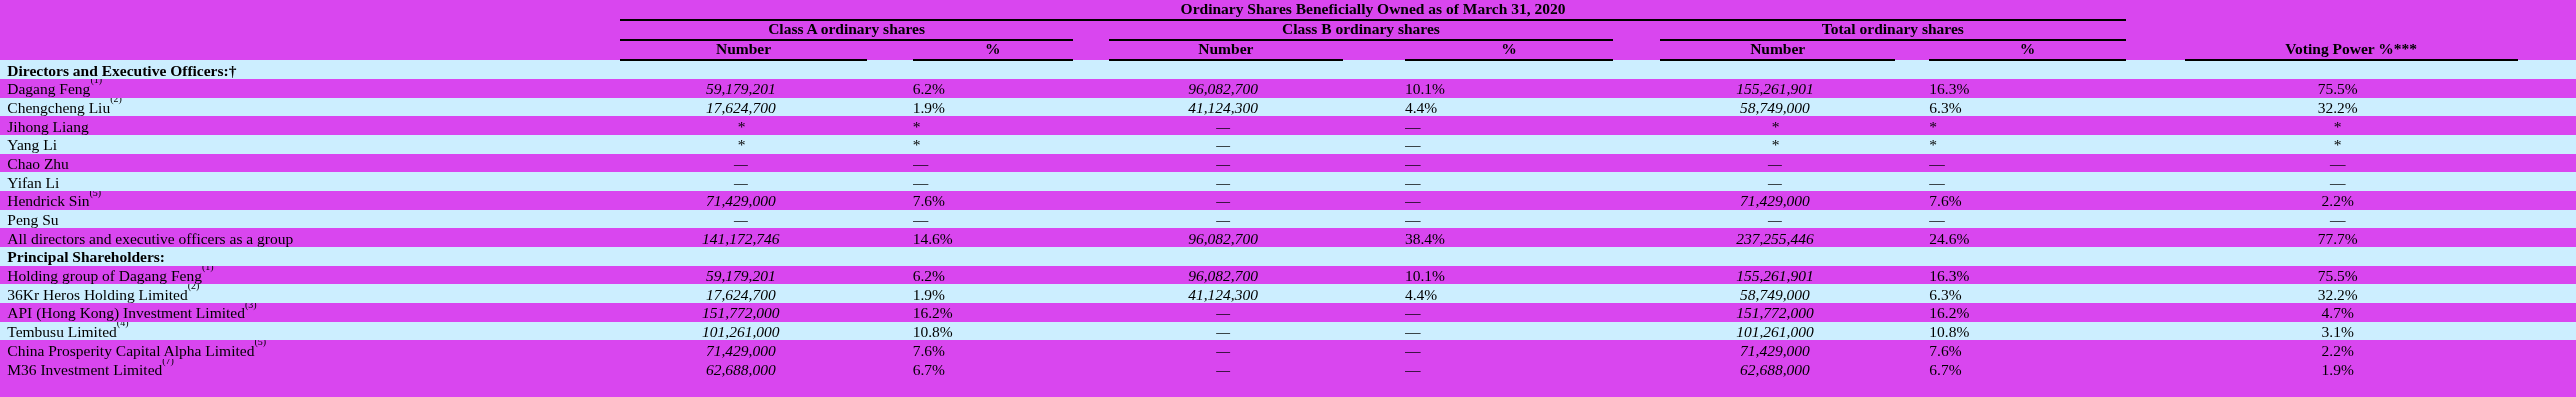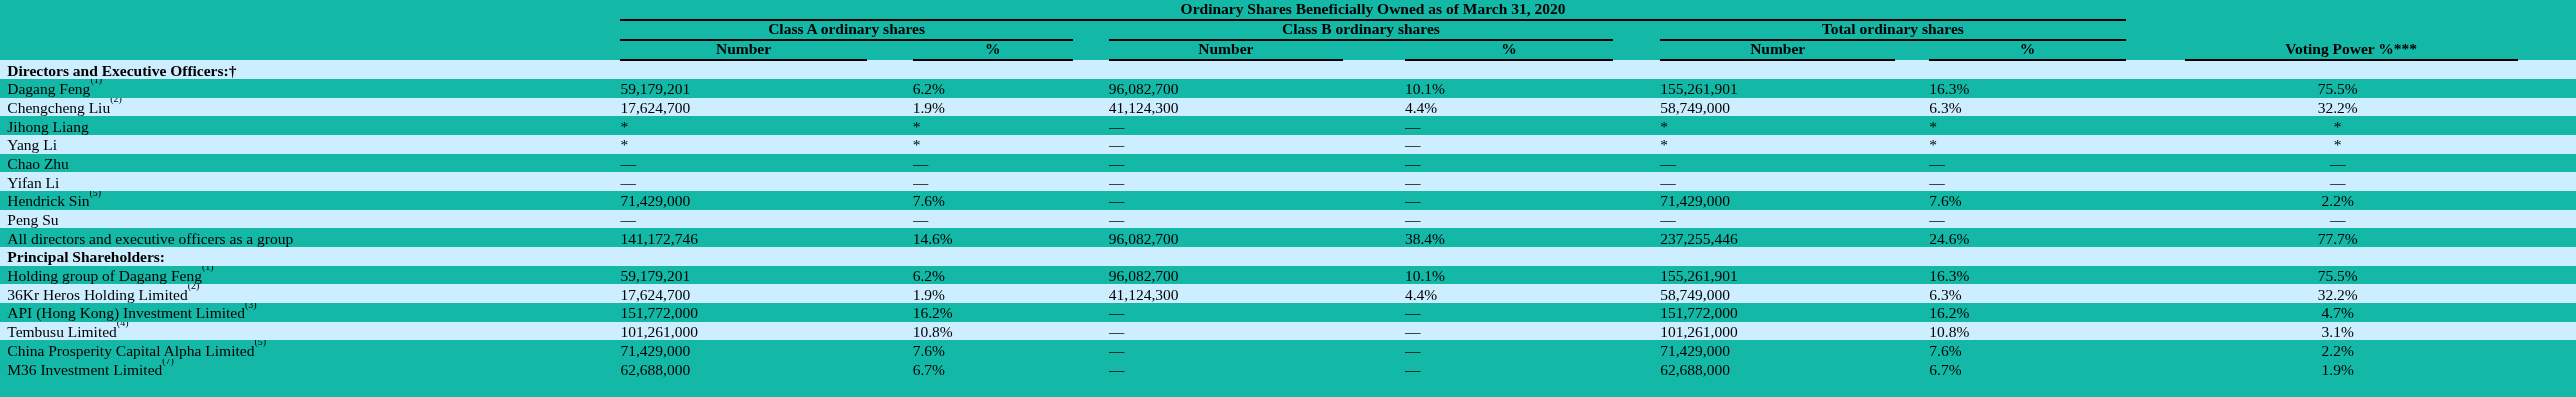--- a/index.html
+++ b/index.html
@@ -4,21 +4,21 @@
 <style>
   html, body {
     margin: 0;
     padding: 0;
     background: #ffffff;
   }
   #page {
     width: 2576px;
     height: 398px;
     overflow: hidden;
-    background: #14b8a6;
+    background: #d946ef;
     font-family: "Liberation Serif", "DejaVu Serif", serif;
     color: #000000;
   }
   table.ownership {
     border-collapse: collapse;
     table-layout: fixed;
     width: 2576px;
   }
   td {
     overflow: hidden;
@@ -34,21 +34,21 @@
     padding-bottom: 1.8px;
   }
   tr.header-row { height: 20px; }
   td.rule { border-bottom: 2.7px solid #000000; }
   tr.data-row { height: 18.7px; }
   tr.hl { background: #cceeff; }
   td.label-cell {
     text-align: left;
     padding-left: 7.3px;
   }
-  td.num-cell { text-align: left; padding-right: 5.5px; }
+  td.num-cell { text-align: center; padding-right: 5.5px; font-style: italic; }
   td.pct-cell { text-align: left; padding-right: 3.6px; }
   td.vote-cell { text-align: center; padding-right: 27px; }
   td.bold { font-weight: bold; }
   sup.fn {
     font-size: 10px;
     line-height: 0;
     position: relative;
     top: -4.6px;
   }
 </style>

